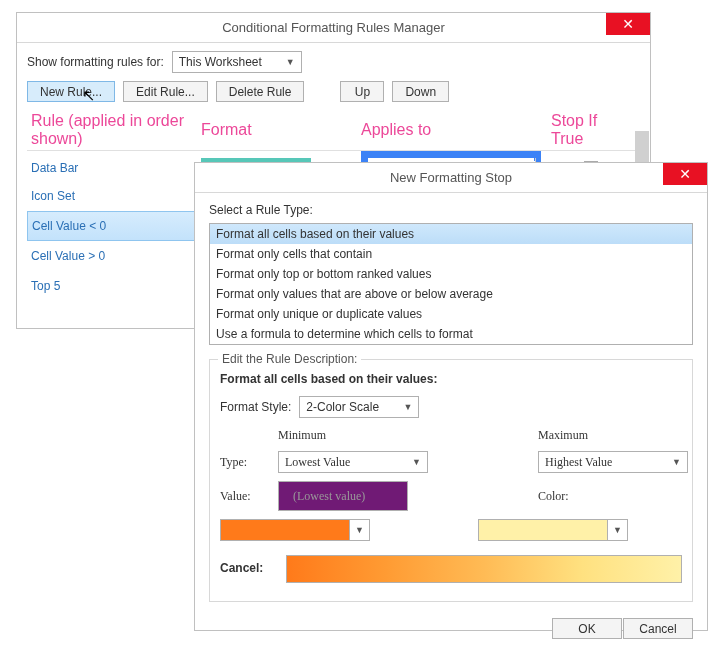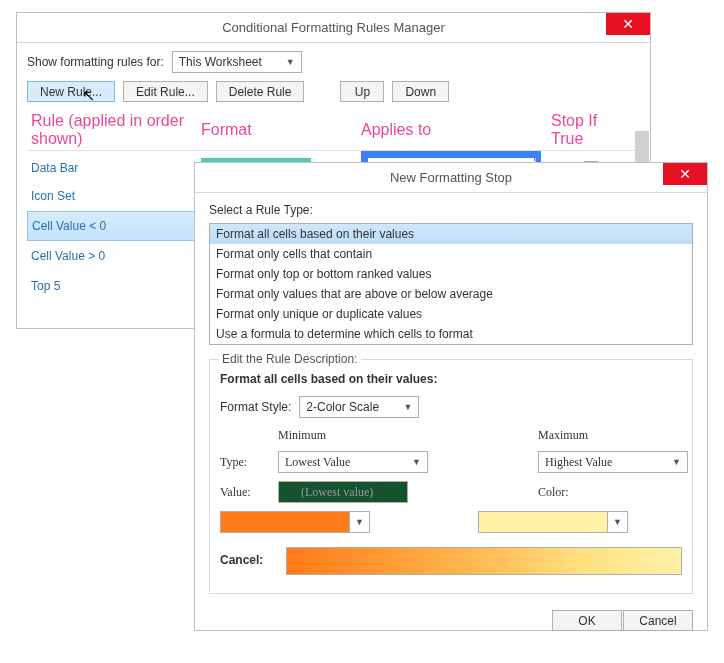--- a/index.html
+++ b/index.html
@@ -212,24 +212,24 @@
     display: grid;
     grid-template-columns: 58px 160px 40px 60px 160px;
     row-gap: 8px;
     align-items: center;
     margin-top: 10px;
     font-family: Liberation Serif, serif;
   }
   .colhead { font-size: 12px; color: #333; }
   .text-input {
     border: 1px solid #b0b0b0;
-    height: 22px;
-    padding: 0 22px;
+    height: 30px;
+    padding: 0 14px;
     color: #999;
-    background: #14532d;
+    background: #701a75;
     width: 130px;
     display: inline-flex;
     align-items: center;
   }
   .color-combo {
     display: inline-flex;
     align-items: center;
     height: 22px;
     border: 1px solid #b0b0b0;
     width: 150px;

